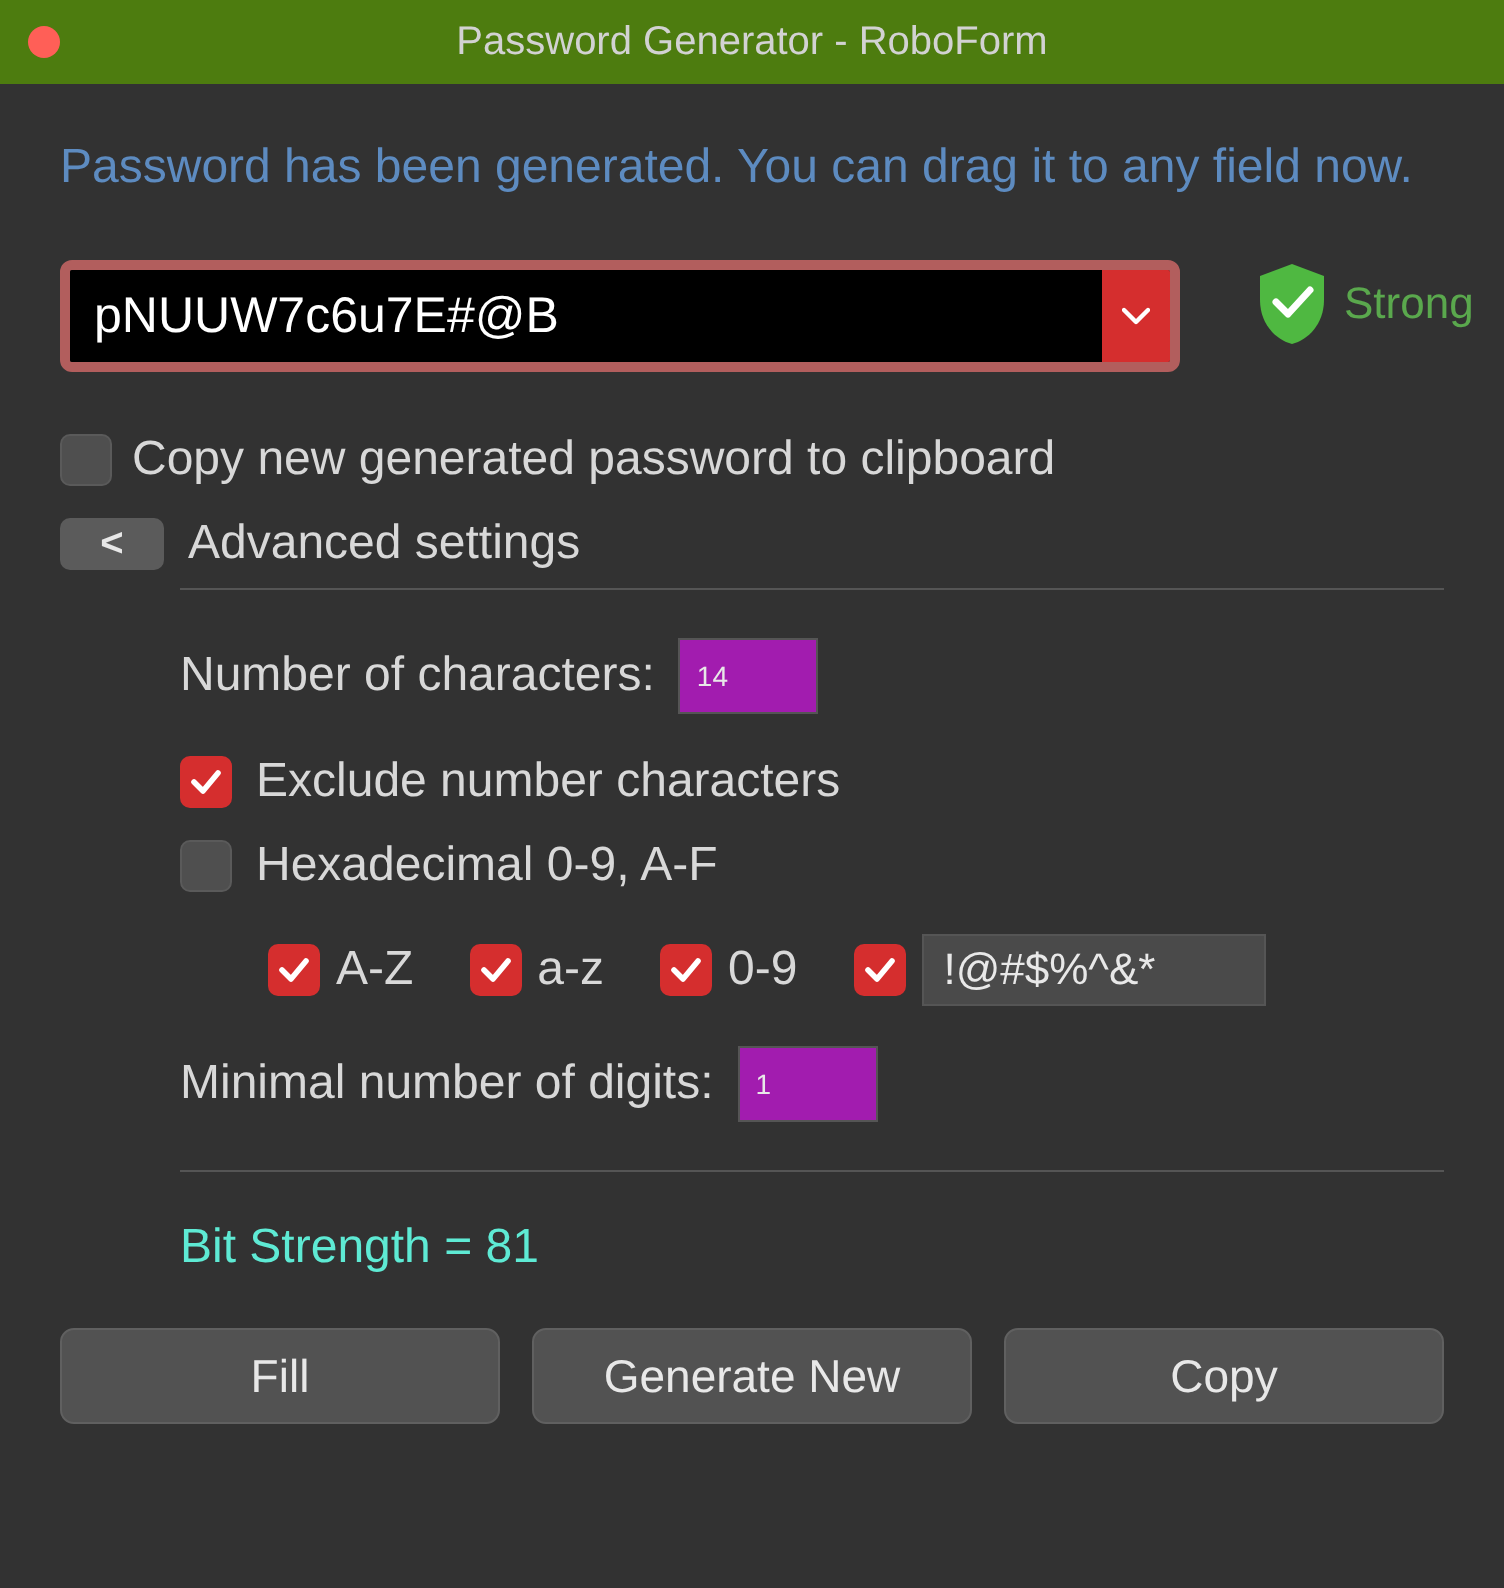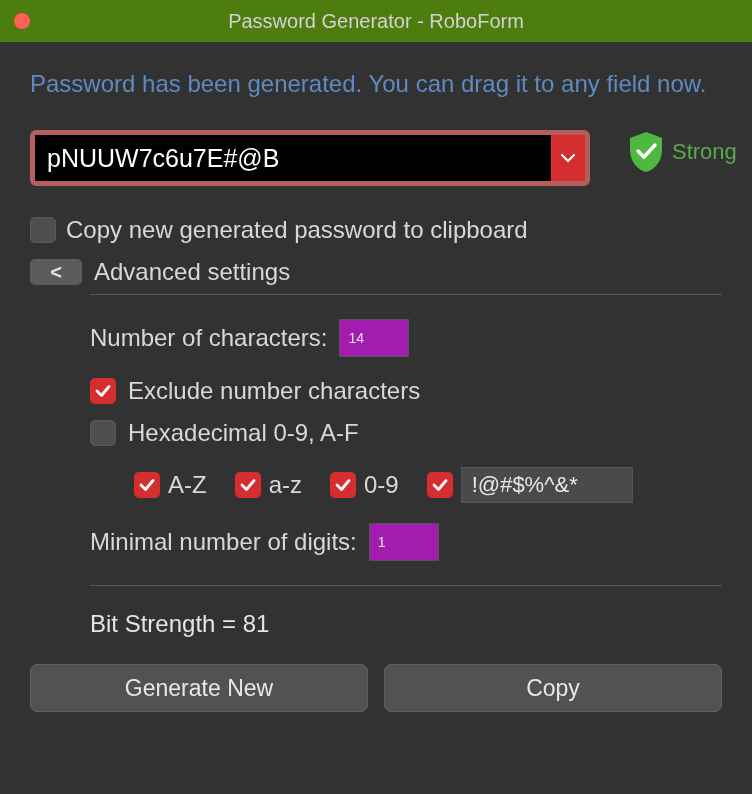--- a/index.html
+++ b/index.html
@@ -179,21 +179,21 @@
     height: 36px;
     background: #4a4a4a;
     border: 1px solid #555;
     color: #e8e8e8;
     font-size: 22px;
     padding: 0 10px;
     outline: none;
     font-family: inherit;
   }
   .bit-strength {
-    color: #e5e5e5;
+    color: #5eead4;
     font-size: 24px;
     margin-left: 60px;
     margin-bottom: 26px;
   }
   .button-row {
     display: flex;
     gap: 16px;
     padding: 0 0 0 0;
   }
   .btn {
@@ -307,17 +307,18 @@
     <div class="adv-line" style="margin-bottom:0;">
       <span>Minimal number of digits:</span>
       <input class="num-input" type="text" value="1" style="">
     </div>
 
   </div>
 
   <div class="bit-strength">Bit Strength = 81</div>
 
   <div class="button-row">
+    <button class="btn">Fill</button>
     <button class="btn">Generate New</button>
     <button class="btn">Copy</button>
   </div>
 
 </div>
 
 </body></html>

